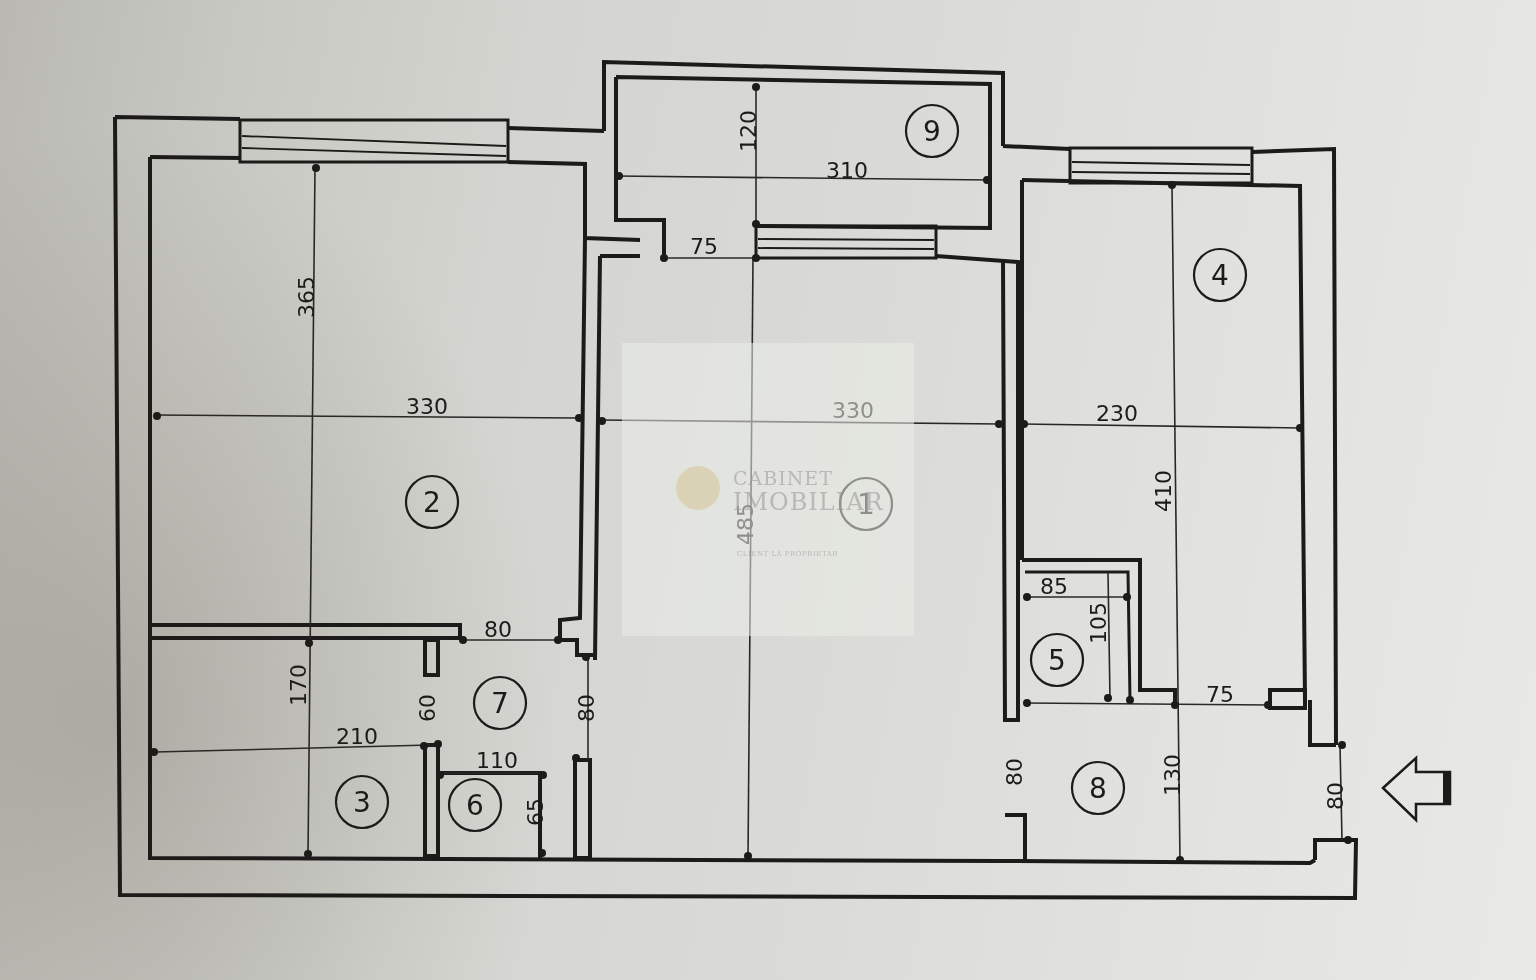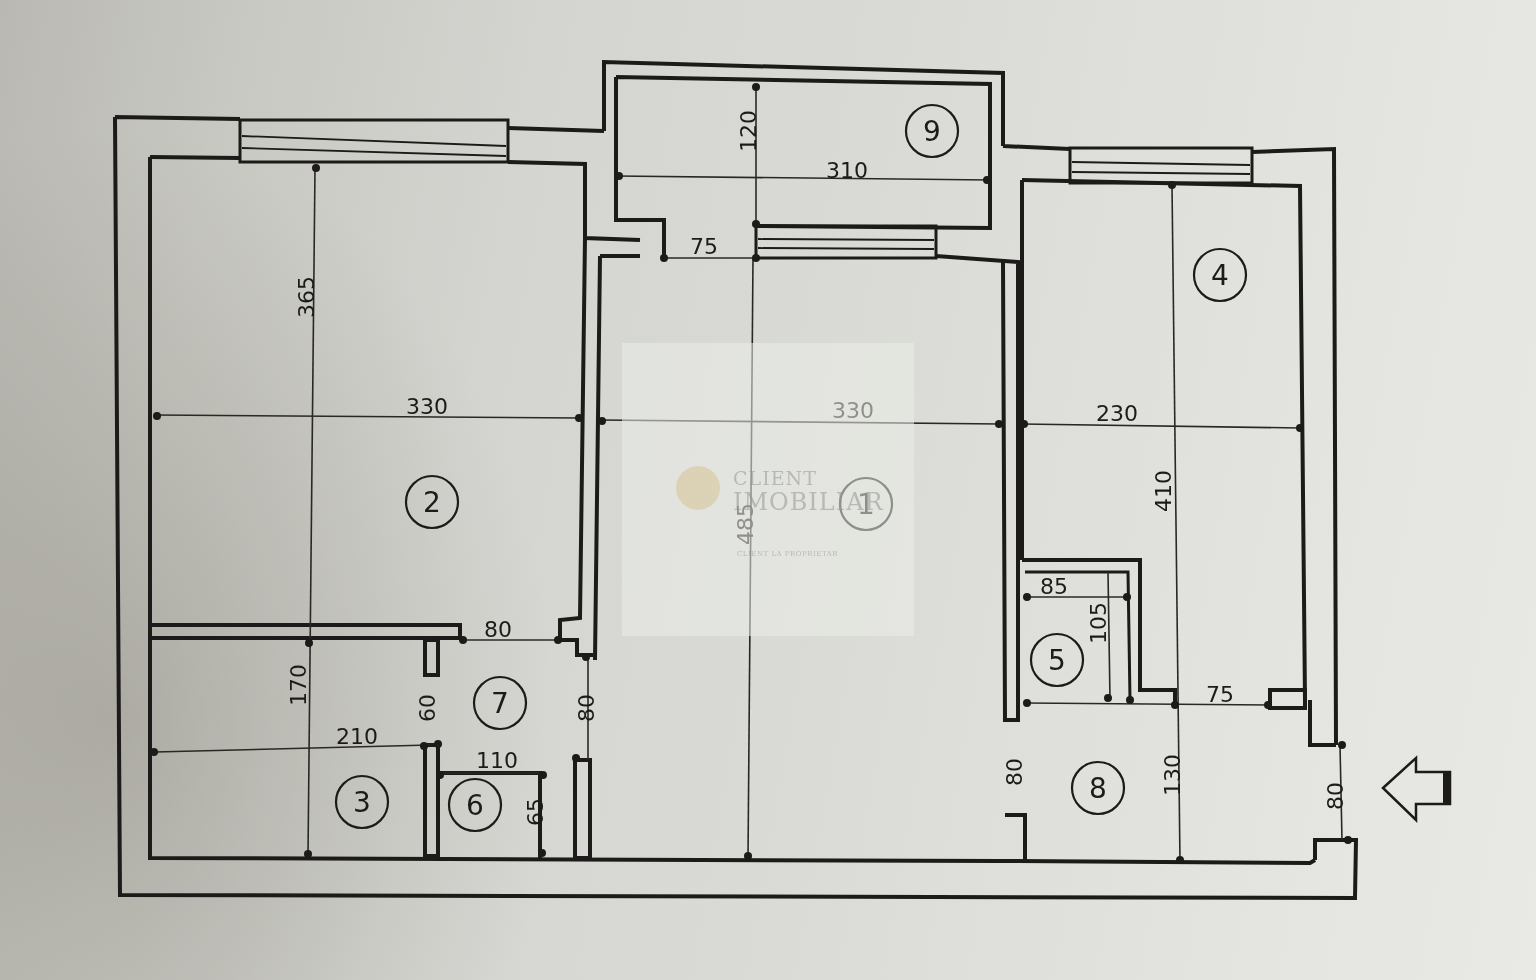--- a/index.html
+++ b/index.html
@@ -228,15 +228,15 @@
   </g>
 
   <g>
     <path d="M1383,788 L1416,758 L1416,772 L1450,772 L1450,804 L1416,804 L1416,820 Z" fill="none" stroke="#1d1b19" stroke-width="2.5" stroke-linejoin="miter"></path>
     <rect x="1443" y="772" width="7" height="32" fill="#1d1b19"></rect>
   </g>
 </svg>
 
 <div class="watermark"></div>
 <div class="wm-logo"></div>
-<div class="wm-text1">CLIENT</div>
+<div class="wm-text1">CABINET</div>
 <div class="wm-text2">IMOBILIAR</div>
 <div class="wm-text3">CLIENT LA PROPRIETAR</div>
 
 </body></html>

